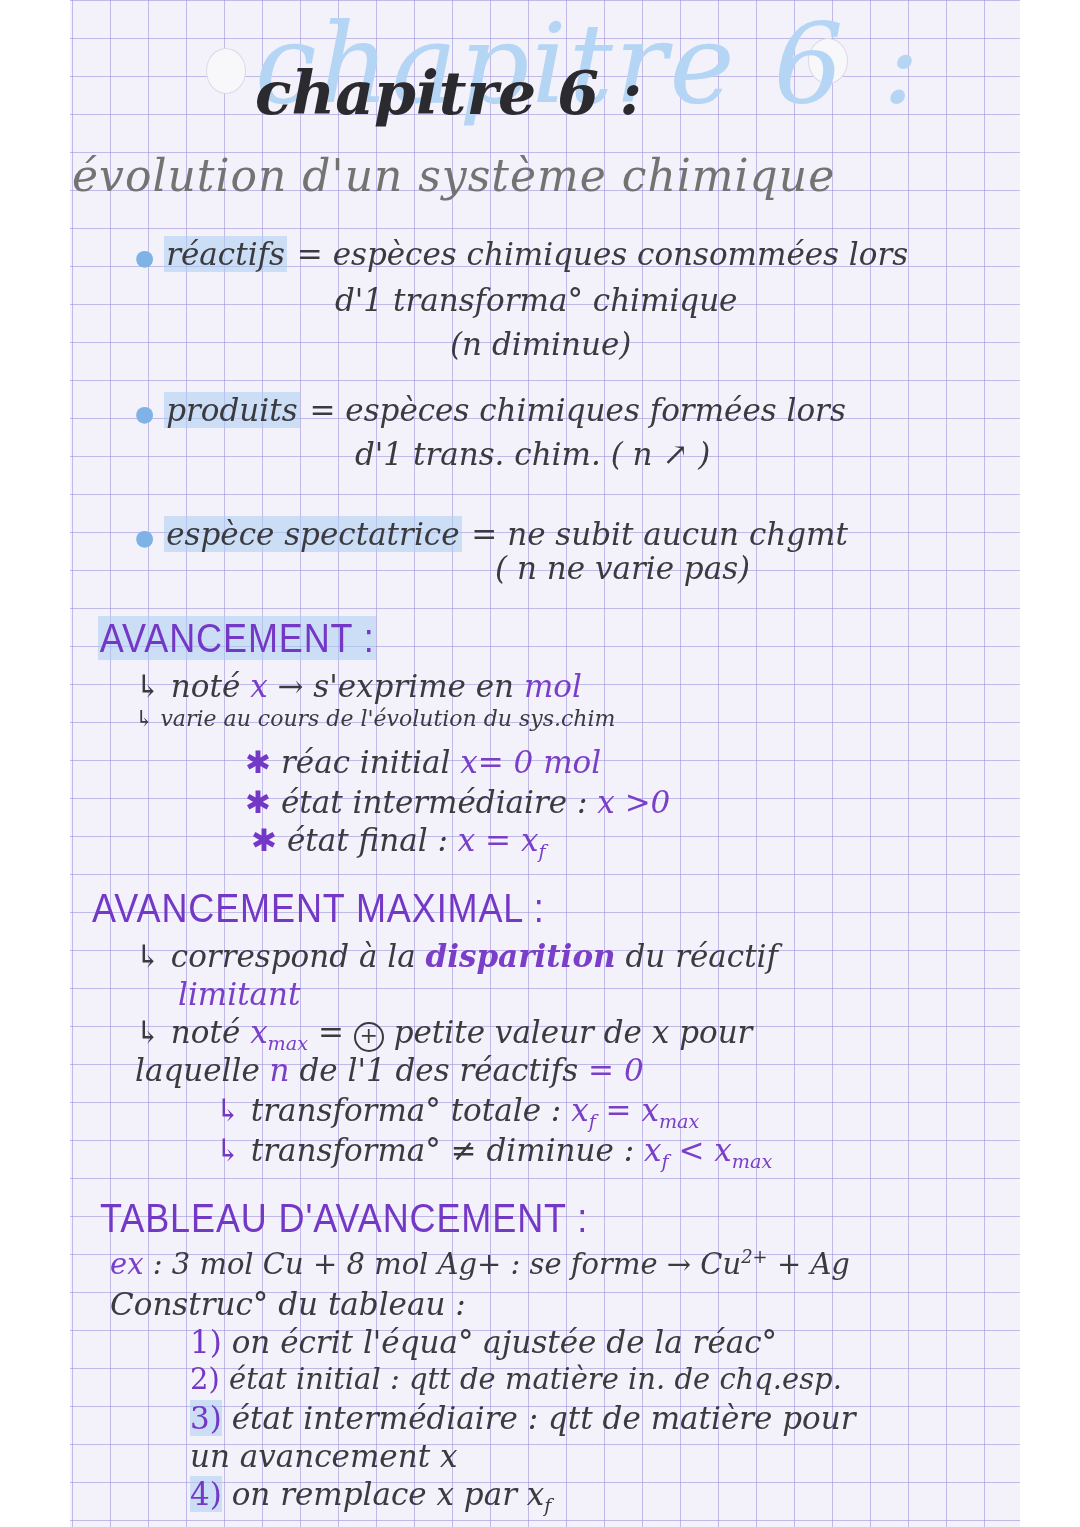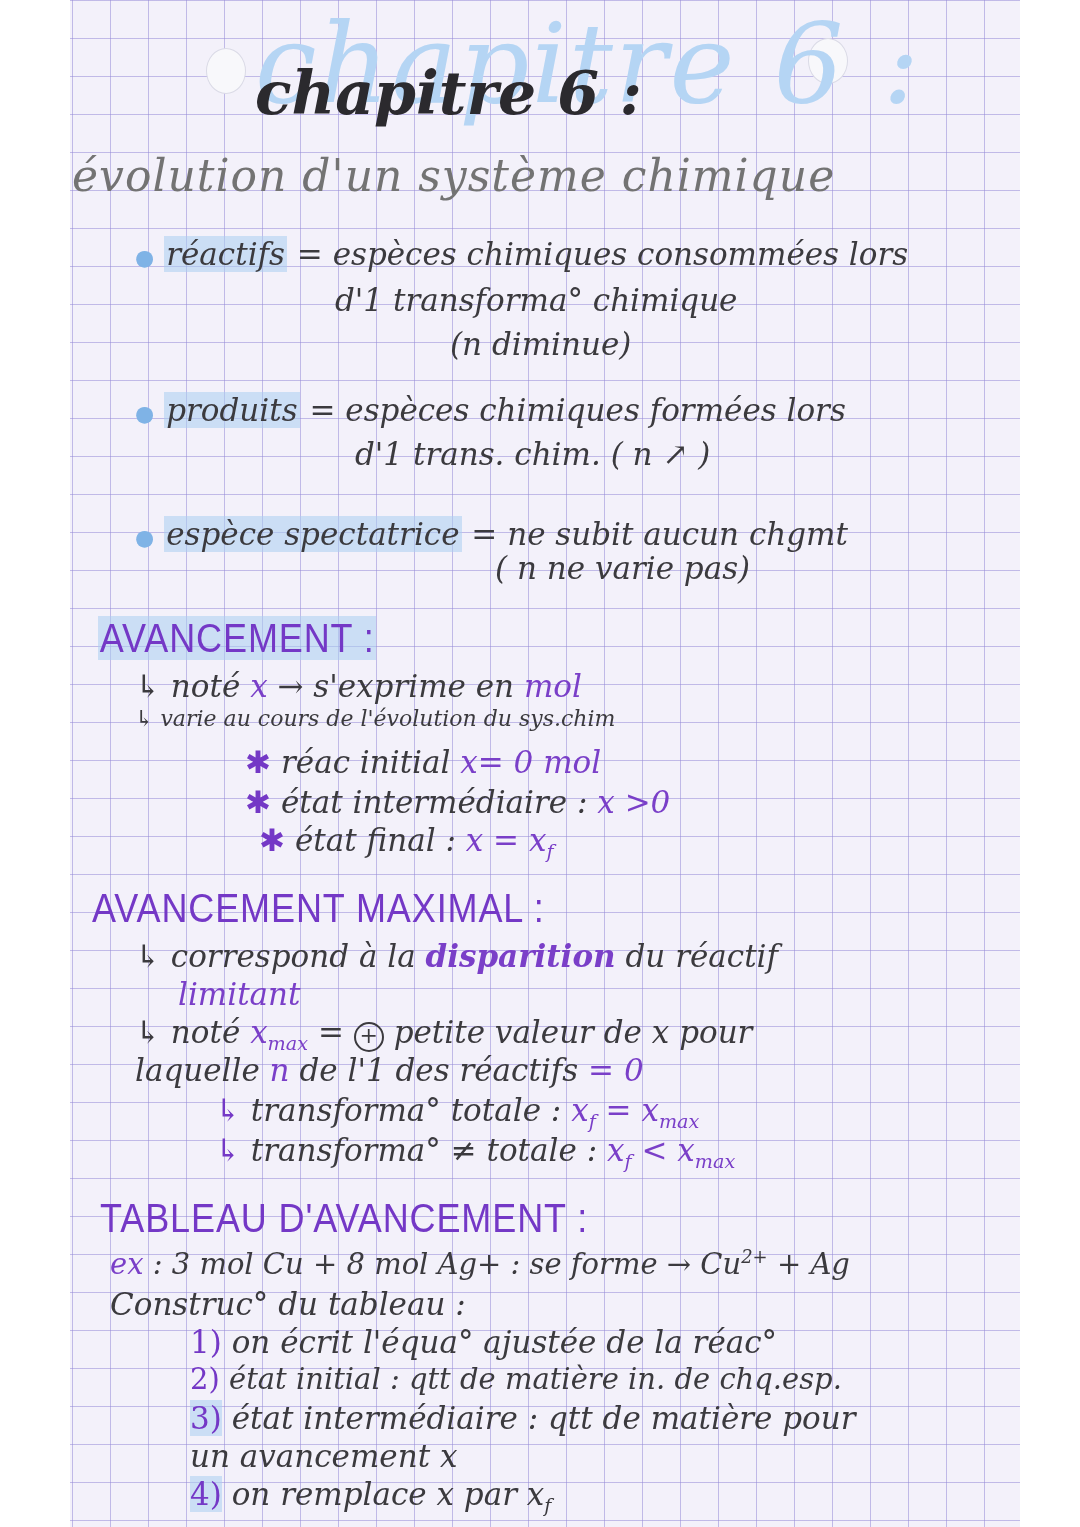--- a/index.html
+++ b/index.html
@@ -84,40 +84,40 @@
   <span>↳ noté </span><span class="ink-purple">x</span><span> → s'exprime en </span><span class="ink-purple" style="font-weight:normal">mol</span>
 </div>
 <div class="line ink-black" style="left:135px; top:706px; font-size:22px;">↳ varie au cours de l'évolution du sys.chim</div>
 
 <div class="line ink-black" style="left:245px; top:744px;">
   <span class="star">✱</span><span>réac initial </span><span class="ink-purple">x= 0 mol</span>
 </div>
 <div class="line ink-black" style="left:245px; top:784px;">
   <span class="star">✱</span><span>état intermédiaire : </span><span class="ink-purple">x &gt;0</span>
 </div>
-<div class="line ink-black" style="left:259px; top:822px;">
+<div class="line ink-black" style="left:251px; top:822px;">
   <span class="star">✱</span><span>état final : </span><span class="ink-purple">x = x</span><span class="ink-purple sub">f</span>
 </div>
 
 <div class="heading" style="left:92px; top:886px;">AVANCEMENT MAXIMAL :</div>
 <div class="line ink-black" style="left:135px; top:938px;">
   <span>↳ correspond à la </span><span class="ink-purple" style="font-weight:bold">disparition</span><span> du réactif</span>
 </div>
 <div class="line ink-purple" style="left:178px; top:976px;">limitant</div>
 <div class="line ink-black" style="left:135px; top:1014px;">
   <span>↳ noté </span><span class="ink-purple">x</span><span class="ink-purple sub">max</span><span> = </span><span class="circle-plus">+</span><span> petite valeur de x pour</span>
 </div>
 <div class="line ink-black" style="left:135px; top:1052px;">
   <span>laquelle </span><span class="ink-purple">n</span><span> de l'1 des réactifs </span><span class="ink-purple">= 0</span>
 </div>
 <div class="line ink-black" style="left:215px; top:1092px;">
   <span class="arrow-p">↳</span> <span>transforma° totale : </span><span class="ink-purple">x</span><span class="ink-purple sub">f</span><span class="ink-purple"> = x</span><span class="ink-purple sub">max</span>
 </div>
 <div class="line ink-black" style="left:215px; top:1132px;">
-  <span class="arrow-p">↳</span> <span>transforma° ≠ totale : </span><span class="ink-purple">x</span><span class="ink-purple sub">f</span><span class="ink-purple"> &lt; x</span><span class="ink-purple sub">max</span>
+  <span class="arrow-p">↳</span> <span>transforma° ≠ diminue : </span><span class="ink-purple">x</span><span class="ink-purple sub">f</span><span class="ink-purple"> &lt; x</span><span class="ink-purple sub">max</span>
 </div>
 
 <div class="heading" style="left:100px; top:1196px;">TABLEAU D'AVANCEMENT :</div>
 <div class="line ink-black" style="left:110px; top:1246px; font-size:29px;">
   <span class="ink-purple">ex</span><span> : 3 mol Cu + 8 mol Ag+ : se forme → Cu</span><span class="sup">2+</span><span> + Ag</span>
 </div>
 <div class="line ink-black" style="left:110px; top:1286px;">Construc° du tableau :</div>
 
 <div class="line ink-black" style="left:190px; top:1324px;">
   <span class="num">1)</span><span> on écrit l'équa° ajustée de la réac°</span>

